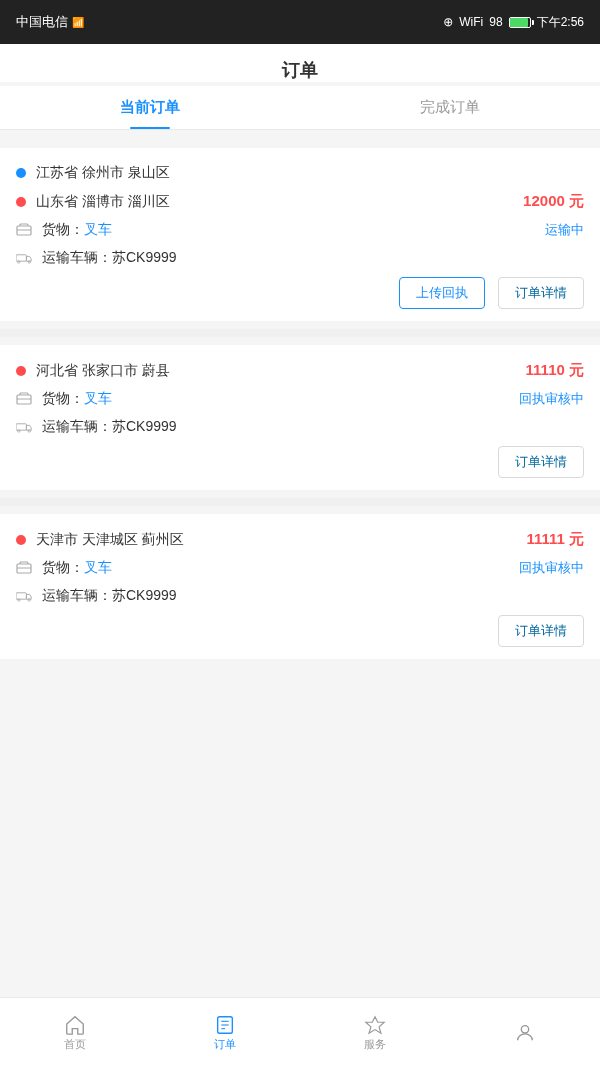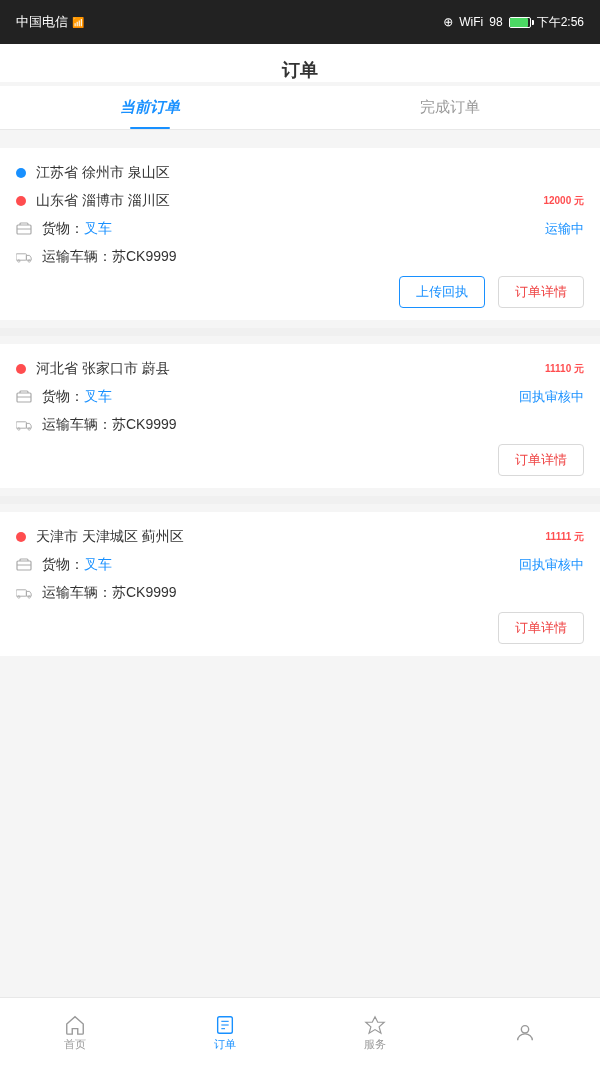--- a/index.html
+++ b/index.html
@@ -72,21 +72,20 @@
       text-align: center;
       padding: 12px 0;
       font-size: 15px;
       color: #999;
       cursor: pointer;
       position: relative;
     }
     .tab.active {
       color: #1890ff;
       font-weight: 600;
-      font-style: italic;
     }
     .tab.active::after {
       content: '';
       position: absolute;
       bottom: 0; left: 50%;
       transform: translateX(-50%);
       width: 40px; height: 2px;
       background: #1890ff;
       border-radius: 1px;
     }
@@ -133,21 +132,21 @@
 
     .row-label {
       color: #333;
       flex: 1;
     }
     .row-label span.link {
       color: #1890ff;
     }
     .price {
       color: #ff4d4f;
-      font-size: 10px;
+      font-size: 15px;
       font-weight: 600;
       margin-left: auto;
     }
     .status-tag {
       margin-left: auto;
       font-size: 13px;
     }
     .status-tag.transporting { color: #1890ff; }
     .status-tag.reviewing { color: #1890ff; }
 
@@ -157,21 +156,21 @@
       gap: 13px;
       margin-top: 6px;
     }
     .btn {
       padding: 6px 16px;
       border-radius: 4px;
       font-size: 13px;
       cursor: pointer;
       border: 1px solid #d9d9d9;
       background: #fff;
-      color: #ef4444;
+      color: #0369a1;
     }
     .btn-outline-blue {
       border-color: #1890ff;
       color: #1890ff;
       background: #fff;
     }
 
     
     .bottom-nav {
       position: fixed;

